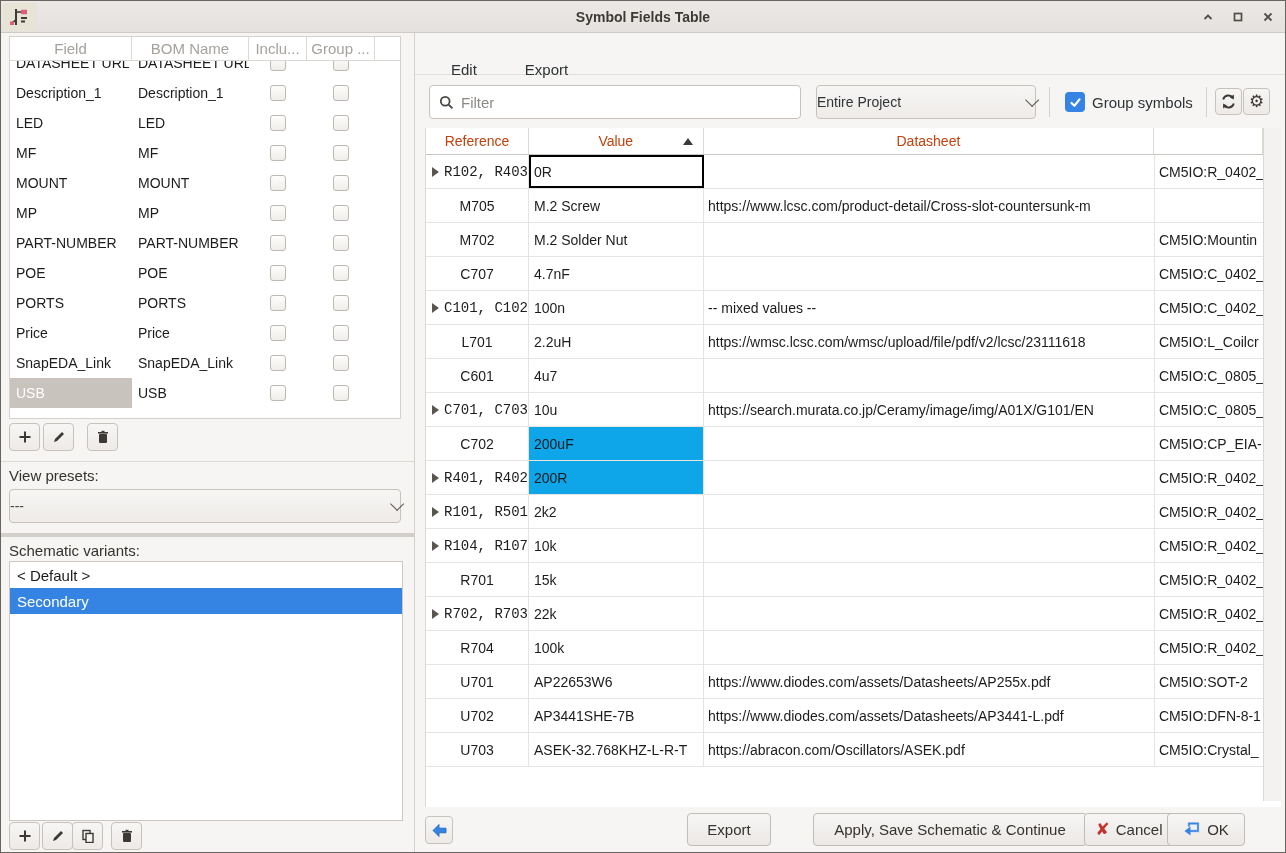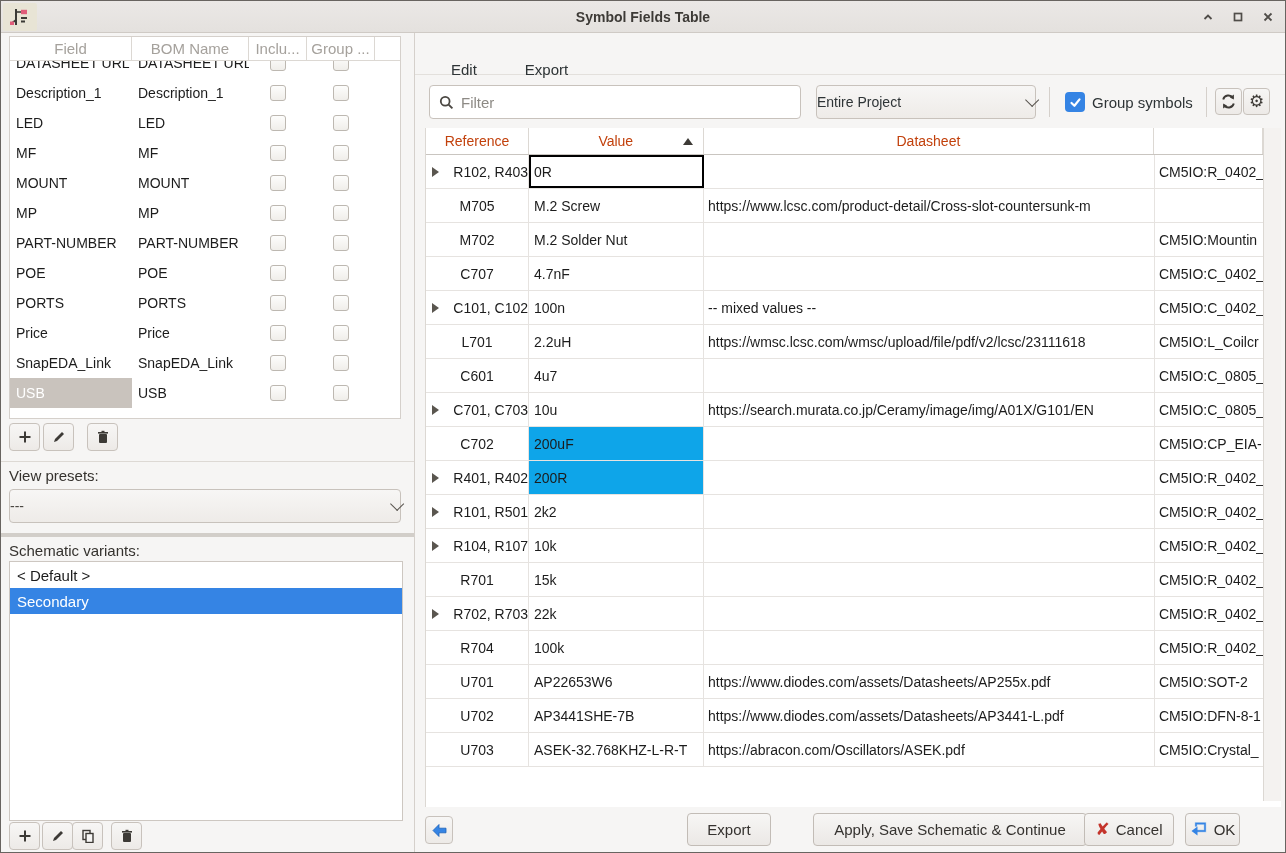--- a/index.html
+++ b/index.html
@@ -91,21 +91,21 @@
   .gc-ref { width:103px; } .gc-val { width:175px; } .gc-ds { width:451px; } .gc-fp { width:109px; }
   .gc-sb  { width:18px; background:#f4f2f0; border-right:none; }
   .sort-up { position:absolute; right:10px; top:10px; width:0; height:0;
              border-left:5px solid transparent; border-right:5px solid transparent;
              border-bottom:7px solid #3d3a36; }
   .g-body { }
   .g-row { display:flex; height:34px; border-bottom:1px solid #e6e3e0; }
   .g-cell { display:flex; align-items:center; border-right:1px solid #e6e3e0; overflow:hidden;
             white-space:nowrap; height:100%; }
   .g-ref { width:103px; justify-content:center; position:relative; color:#1c1c1c; }
-  .g-ref.grouped { justify-content:space-between; padding-left:6px; }
+  .g-ref.grouped { justify-content:space-between; padding-left:6px;font-family:Liberation Mono, monospace; }
   .expander { width:0; height:0; border-left:7px solid #5a564f; border-top:5px solid transparent;
               border-bottom:5px solid transparent; margin-right:5px; flex:none; }
   .g-val { width:175px; padding-left:5px; color:#1c1c1c; }
   .g-val.modified { background:#0ea5e9; }
   .g-val.focused { outline:2px solid #000; outline-offset:-2px; }
   .g-ds { width:451px; padding-left:4px; color:#1c1c1c; }
   .g-fp { width:109px; padding-left:4px; color:#1c1c1c; }
   .g-sbtrack { position:absolute; right:0; top:0; width:18px; height:673px; background:#f4f2f0;
                border-left:1px solid #dcd8d3; }
 
@@ -581,21 +581,21 @@
         <svg width="17" height="15" viewBox="0 0 17 15">
             <path d="M8 1.5 L2 7.5 L8 13.5 L8 9.8 L15 9.8 L15 5.2 L8 5.2 Z" fill="#3584e4" stroke="#1c62b9" stroke-width="0.8"></path>
           </svg>
       </div>
       <div class="footer-btn" style="left:272px; top:780px; width:84px;">Export</div>
       <div class="footer-btn" style="left:366px; top:780px; width:274px;margin-left:32px;">Apply, Save Schematic &amp; Continue</div>
       <div class="footer-btn" style="left:669px; top:780px; width:90px;">
         <span class="x-glyph">✘</span>
         <span>Cancel</span>
       </div>
-      <div class="footer-btn" style="left:770px; top:780px; width:55px;">
+      <div class="footer-btn" style="left:752px; top:780px; width:78px;">
         <svg width="18" height="16" viewBox="0 0 18 16">
           <path d="M6 4.5 L6 1.5 L15 1.5 L15 9 L6.5 9" fill="none" stroke="#9ec3ec" stroke-width="2.4"></path>
           <path d="M6 4.5 L6 1.5 L15 1.5 L15 9 L6.5 9" fill="none" stroke="#3584e4" stroke-width="1.4"></path>
           <path d="M7.5 4.5 L1.5 9 L7.5 13.5 Z" fill="#3584e4"></path>
         </svg>
         <span>OK</span>
       </div>
 
     </div>
   </div>

